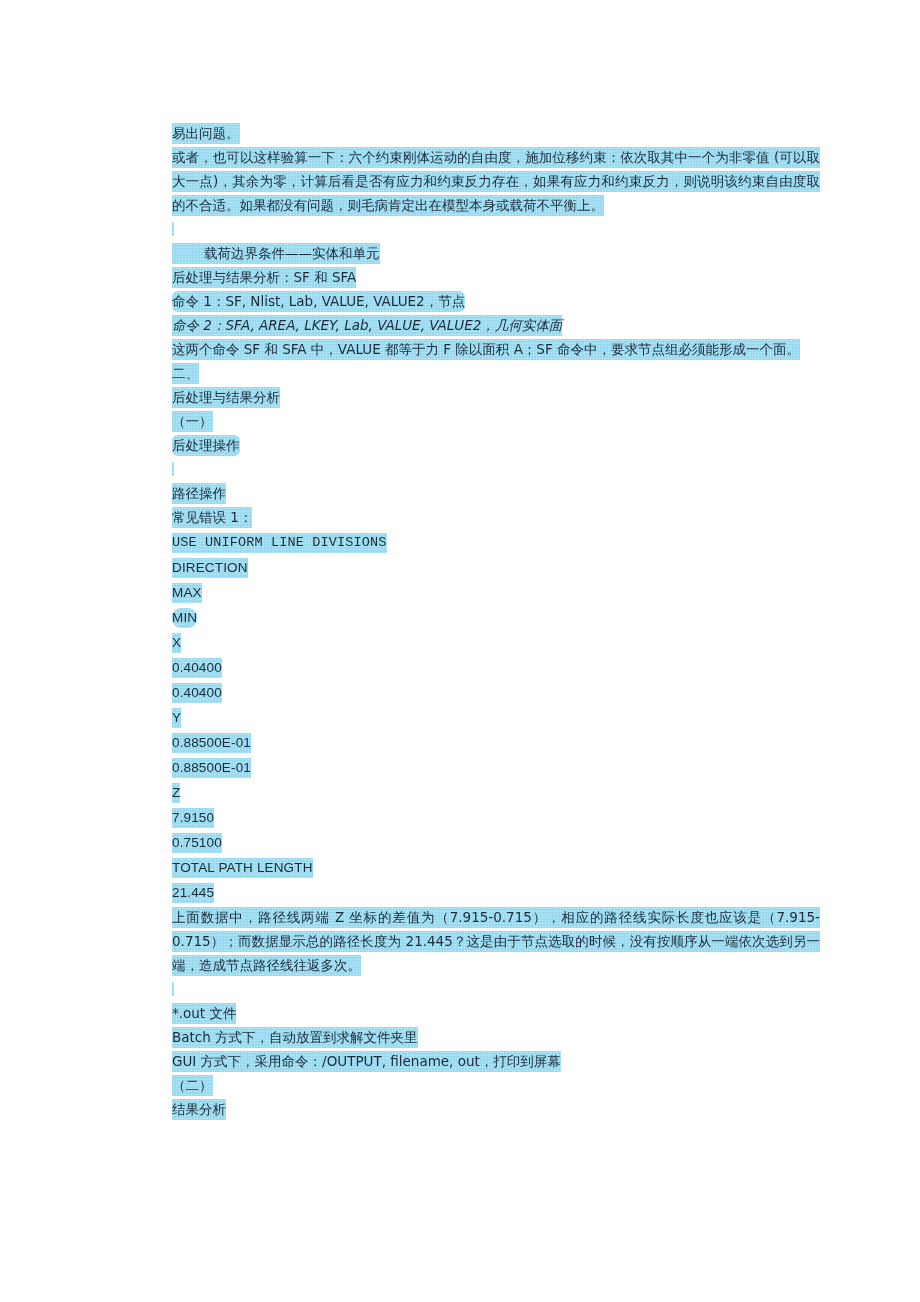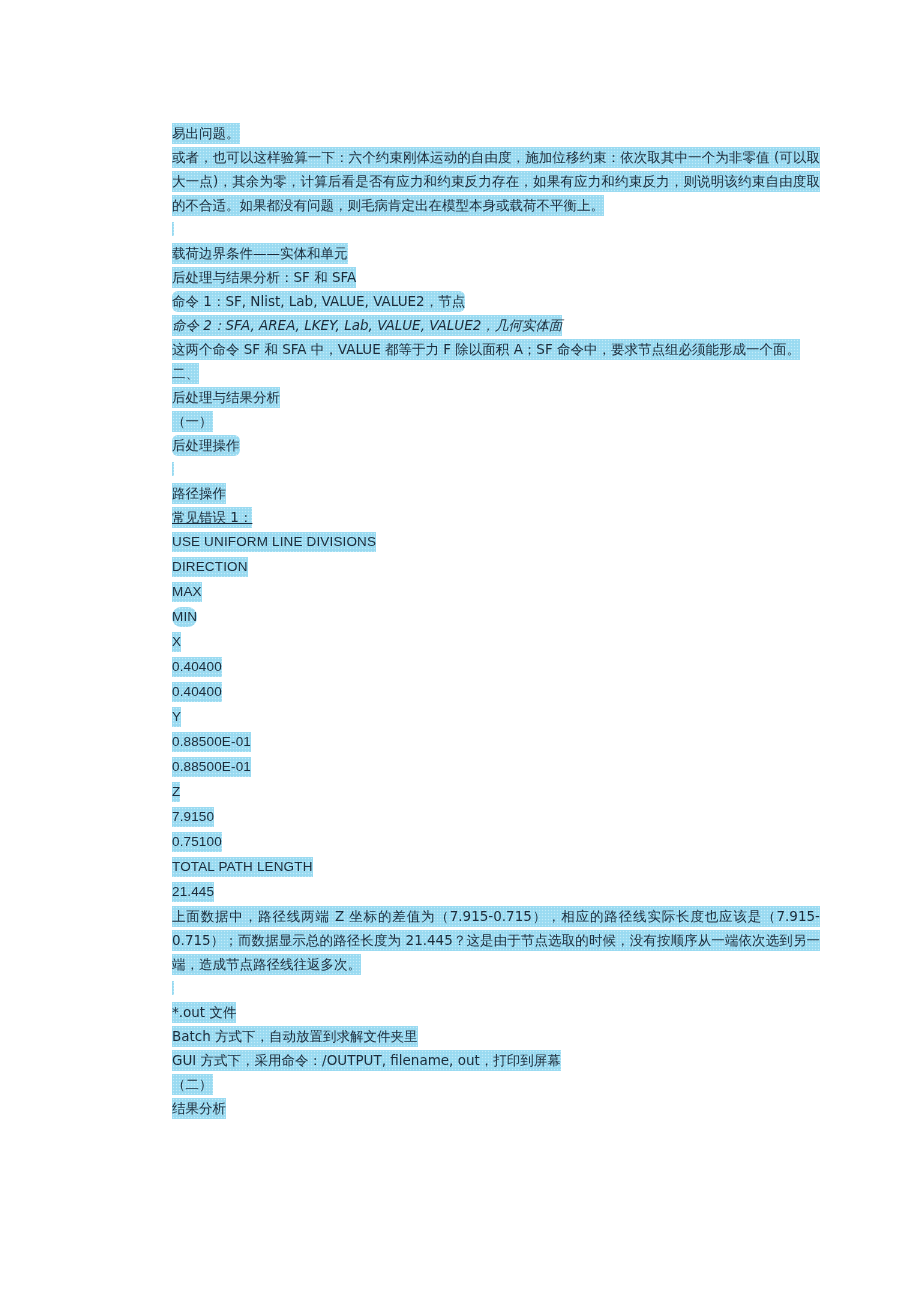--- a/index.html
+++ b/index.html
@@ -68,33 +68,33 @@
     letter-spacing: 0.15px;
   }
 </style>
 </head>
 <body style="background: rgb(255, 255, 255);">
 
 <div id="doc">
     <p class="line"><span class="hl" style="background-color: rgb(158, 220, 242); color: rgb(27, 43, 58);">易出问题。</span></p>
     <p class="line"><span class="hl" style="background-color: rgb(158, 220, 242); color: rgb(27, 43, 58);">或者，也可以这样验算一下：六个约束刚体运动的自由度，施加位移约束：依次取其中一个为非零值 (可以取大一点)，其余为零，计算后看是否有应力和约束反力存在，如果有应力和约束反力，则说明该约束自由度取的不合适。如果都没有问题，则毛病肯定出在模型本身或载荷不平衡上。</span></p>
     <p class="line caret-line"><span class="hl" style="background-color: rgb(158, 220, 242); color: rgb(27, 43, 58);"></span></p>
-    <p class="line"><span class="hl" style="background-color: rgb(158, 220, 242); color: rgb(27, 43, 58);">载荷边界条件——实体和单元</span></p>
+    <p class="line"><span class="hl" style="background-color: rgb(158, 220, 242); color: rgb(27, 43, 58); padding-left: 32px;">载荷边界条件——实体和单元</span></p>
     <p class="line"><span class="hl" style="background-color: rgb(158, 220, 242); color: rgb(27, 43, 58);">后处理与结果分析：SF 和 SFA</span></p>
     <p class="line"><span class="hl" style="background-color: rgb(158, 220, 242); color: rgb(27, 43, 58); border-radius: 6px;">命令 1：SF, Nlist, Lab, VALUE, VALUE2，节点</span></p>
     <p class="line"><span class="hl" style="background-color: rgb(158, 220, 242); color: rgb(27, 43, 58); font-style: italic;">命令 2：SFA, AREA, LKEY, Lab, VALUE, VALUE2，几何实体面</span></p>
     <p class="line"><span class="hl" style="background-color: rgb(158, 220, 242); color: rgb(27, 43, 58);">这两个命令 SF 和 SFA 中，VALUE 都等于力 F 除以面积 A；SF 命令中，要求节点组必须能形成一个面。</span></p>
     <p class="line"><span class="hl" style="background-color: rgb(158, 220, 242); color: rgb(27, 43, 58);">二、</span></p>
     <p class="line"><span class="hl" style="background-color: rgb(158, 220, 242); color: rgb(27, 43, 58);">后处理与结果分析</span></p>
     <p class="line"><span class="hl" style="background-color: rgb(158, 220, 242); color: rgb(27, 43, 58);">（一）</span></p>
     <p class="line"><span class="hl" style="background-color: rgb(158, 220, 242); color: rgb(27, 43, 58); border-radius: 6px;">后处理操作</span></p>
     <p class="line caret-line"><span class="hl" style="background-color: rgb(158, 220, 242); color: rgb(27, 43, 58);"></span></p>
     <p class="line"><span class="hl" style="background-color: rgb(158, 220, 242); color: rgb(27, 43, 58);">路径操作</span></p>
-    <p class="line"><span class="hl" style="background-color: rgb(158, 220, 242); color: rgb(27, 43, 58); text-decoration: underline;">常见错误 1：</span></p>
-    <p class="line mono-line"><span class="hl" style="background-color: rgb(158, 220, 242); color: rgb(27, 43, 58);">USE UNIFORM LINE DIVISIONS</span></p>
+    <p class="line"><span class="hl" style="background-color: rgb(158, 220, 242); color: rgb(27, 43, 58);">常见错误 1：</span></p>
+    <p class="line mono-line"><span class="hl" style="background-color: rgb(158, 220, 242); color: rgb(27, 43, 58); font-family: Liberation Mono, monospace;">USE UNIFORM LINE DIVISIONS</span></p>
     <p class="line mono-line"><span class="hl" style="background-color: rgb(158, 220, 242); color: rgb(27, 43, 58);">DIRECTION</span></p>
     <p class="line mono-line"><span class="hl" style="background-color: rgb(158, 220, 242); color: rgb(27, 43, 58);">MAX</span></p>
     <p class="line mono-line"><span class="hl" style="background-color: rgb(158, 220, 242); color: rgb(27, 43, 58); border-radius: 9px;">MIN</span></p>
     <p class="line mono-line"><span class="hl" style="background-color: rgb(158, 220, 242); color: rgb(27, 43, 58);">X</span></p>
     <p class="line mono-line"><span class="hl" style="background-color: rgb(158, 220, 242); color: rgb(27, 43, 58);">0.40400</span></p>
     <p class="line mono-line"><span class="hl" style="background-color: rgb(158, 220, 242); color: rgb(27, 43, 58);">0.40400</span></p>
     <p class="line mono-line"><span class="hl" style="background-color: rgb(158, 220, 242); color: rgb(27, 43, 58);">Y</span></p>
     <p class="line mono-line"><span class="hl" style="background-color: rgb(158, 220, 242); color: rgb(27, 43, 58);">0.88500E-01</span></p>
     <p class="line mono-line"><span class="hl" style="background-color: rgb(158, 220, 242); color: rgb(27, 43, 58);">0.88500E-01</span></p>
     <p class="line mono-line"><span class="hl" style="background-color: rgb(158, 220, 242); color: rgb(27, 43, 58);">Z</span></p>

